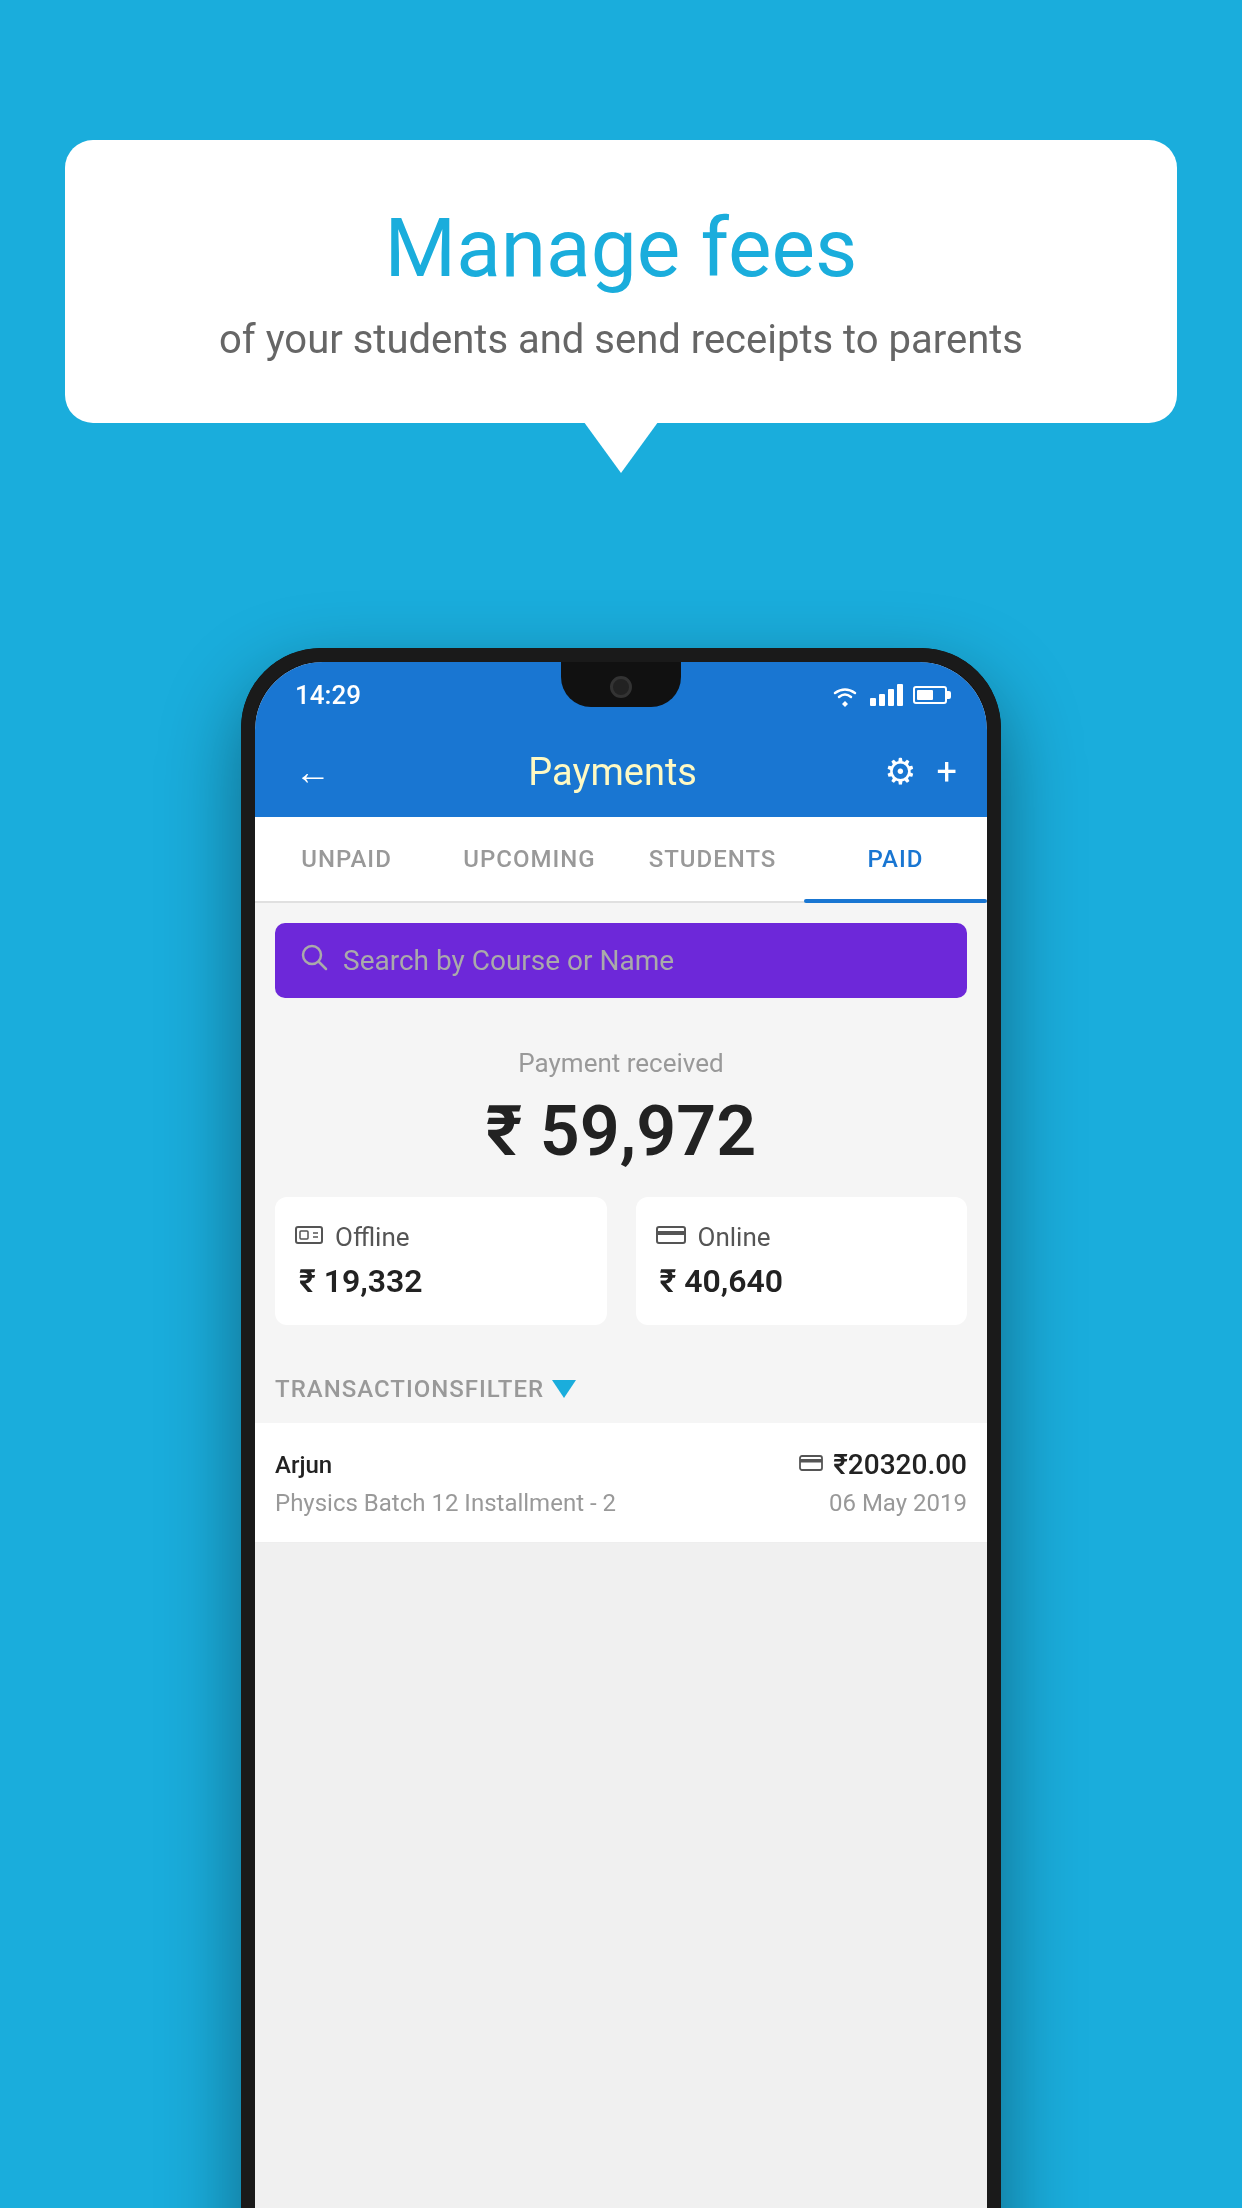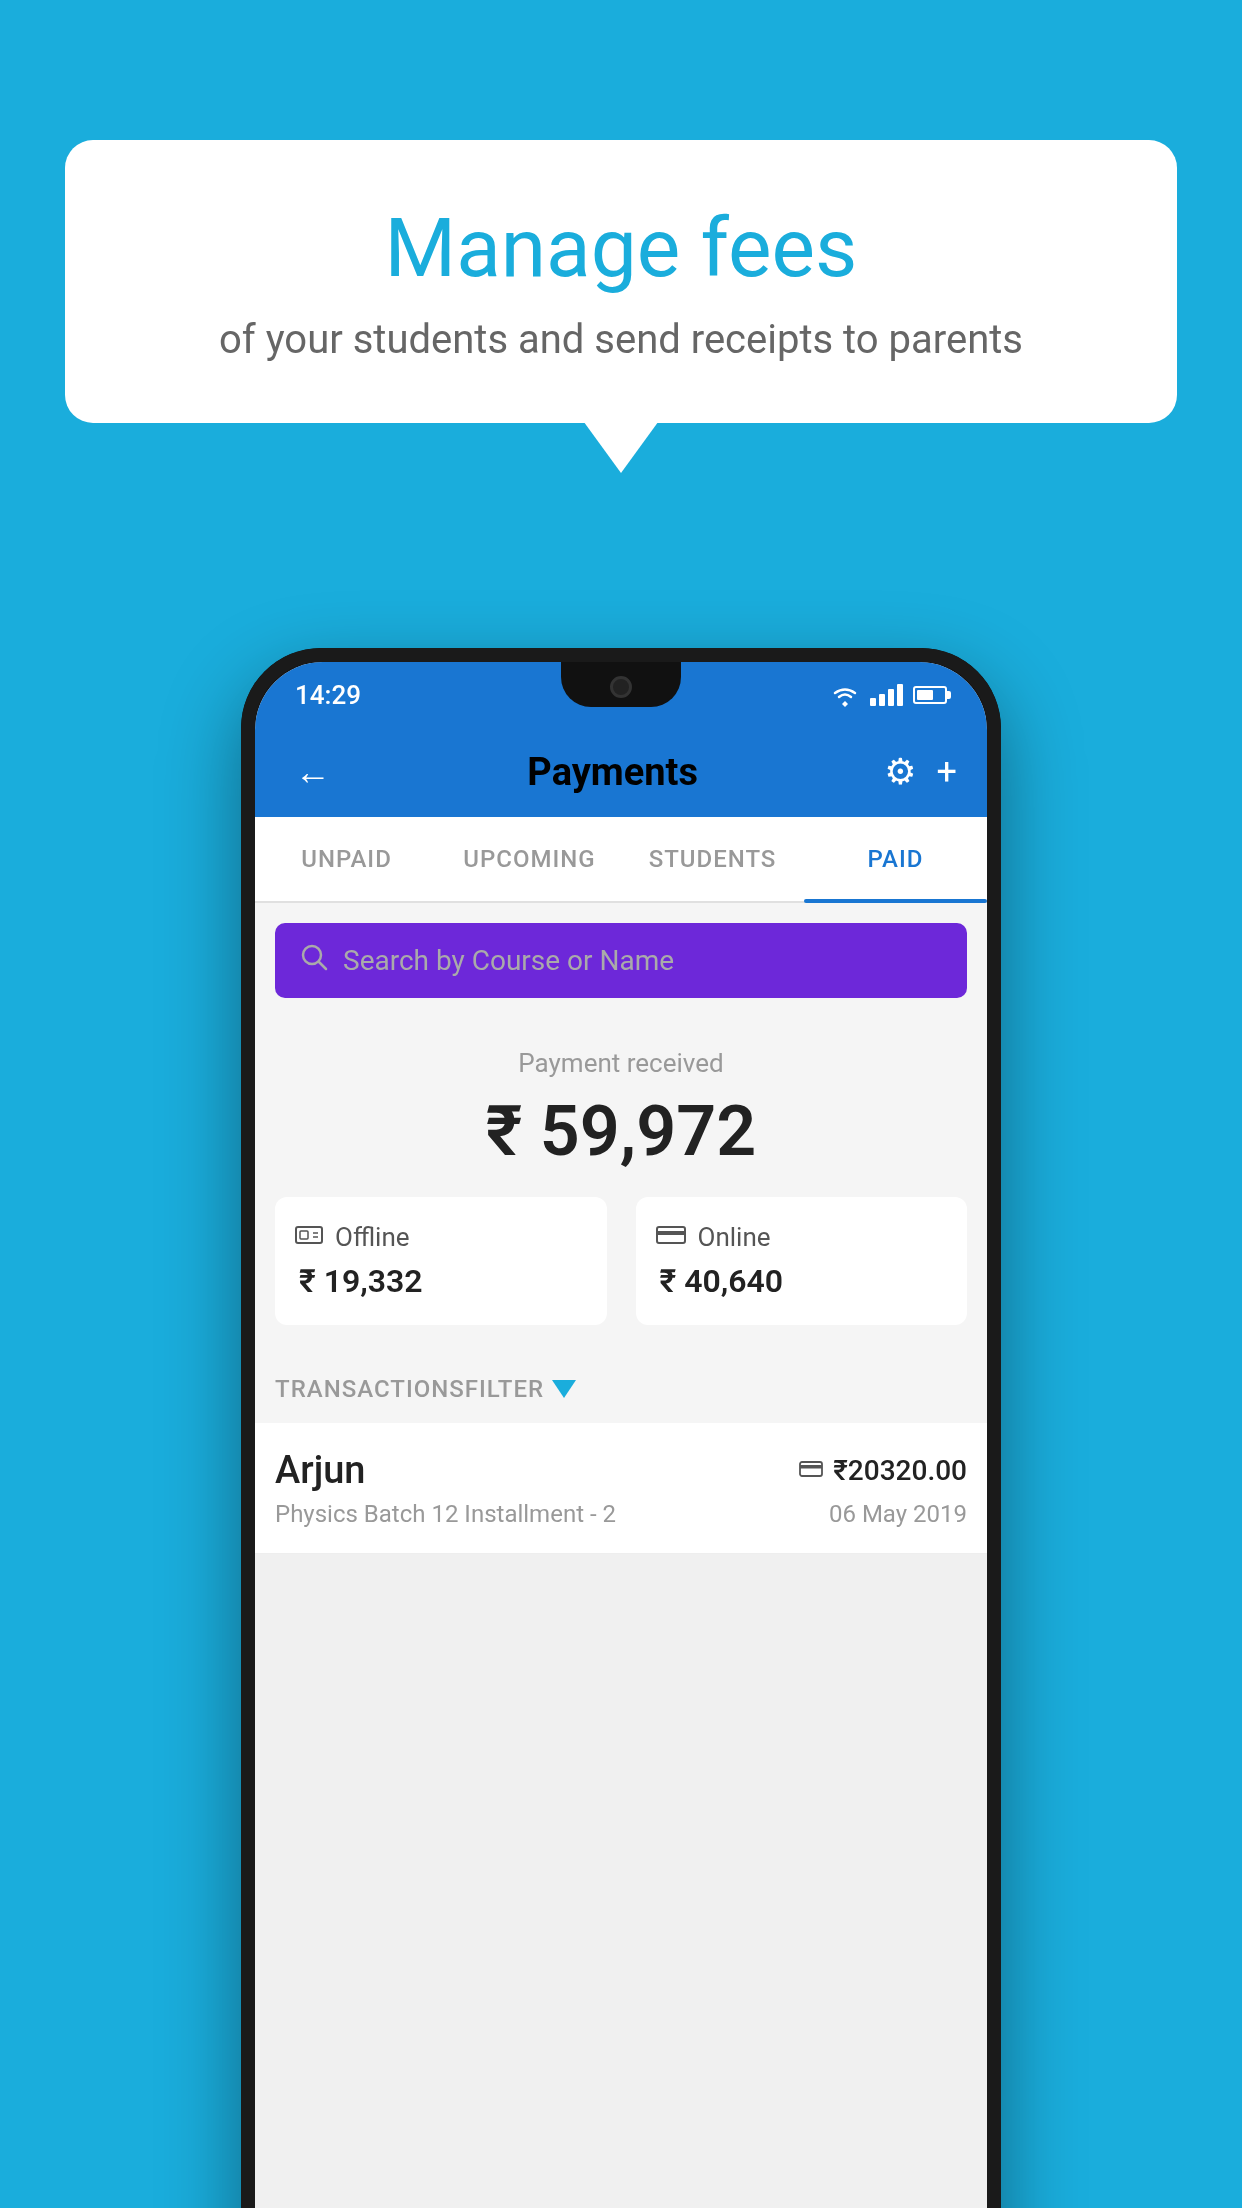--- a/index.html
+++ b/index.html
@@ -210,23 +210,23 @@
 
     .back-arrow {
       color: white;
       font-size: 36px;
       cursor: pointer;
       padding: 10px;
     }
 
     .app-title {
       flex: 1;
-      color: #000000;
+      color: #fef9c3;
       font-size: 38px;
-      font-weight: 700;
+      font-weight: 400;
       text-align: center;
       margin-right: 0;
     }
 
     .app-bar-actions {
       display: flex;
       align-items: center;
       gap: 20px;
     }
 
@@ -401,21 +401,21 @@
     }
 
     .transaction-top {
       display: flex;
       justify-content: space-between;
       align-items: center;
       margin-bottom: 8px;
     }
 
     .transaction-name {
-      font-size: 38px;
+      font-size: 24px;
       font-weight: 500;
       color: #222;
     }
 
     .transaction-amount-wrap {
       display: flex;
       align-items: center;
       gap: 10px;
     }
 

